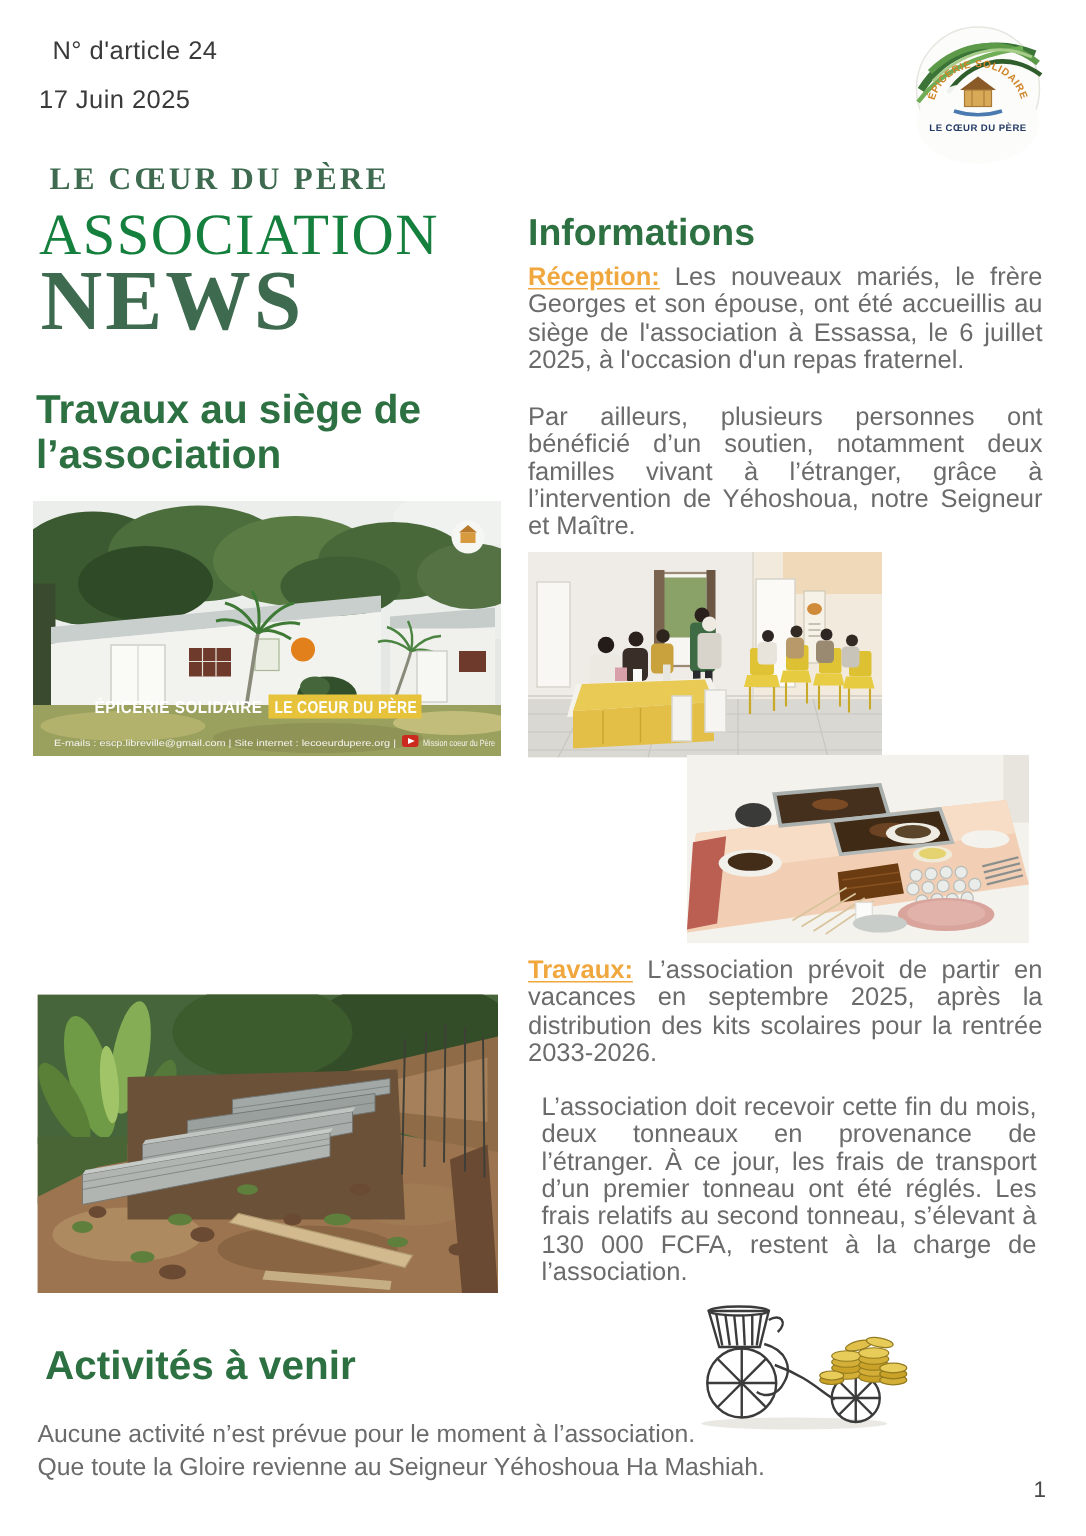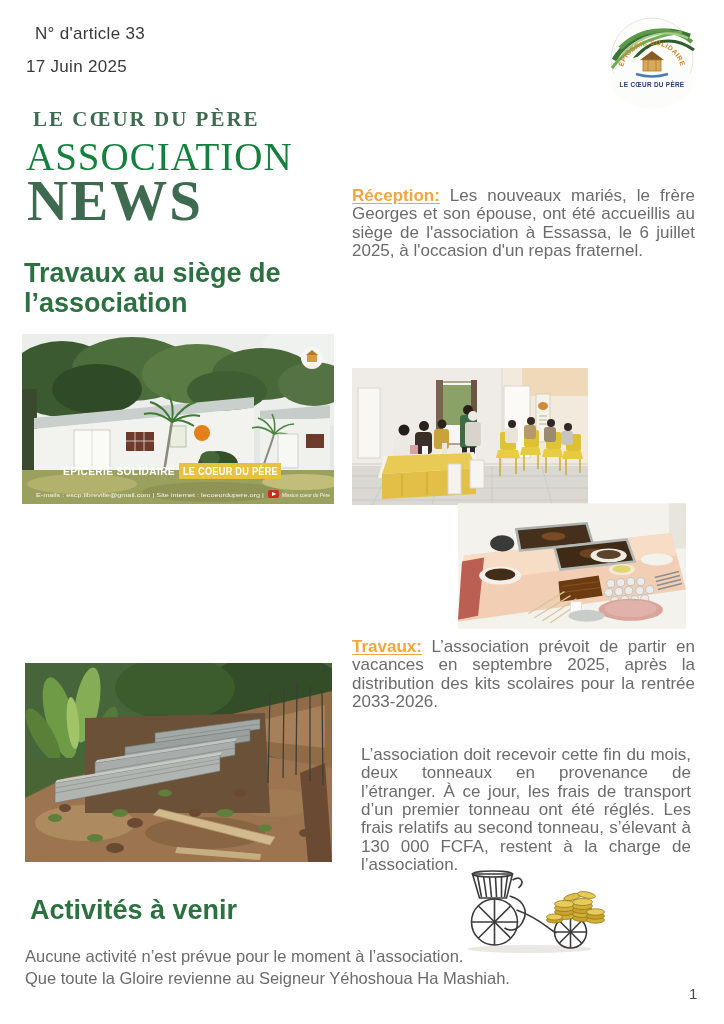--- a/index.html
+++ b/index.html
@@ -37,21 +37,21 @@
   .footer-txt{font-size:16.5px;color:#6b6b6b;line-height:1.32;text-align:left;}
   .page-num{font-size:15px;color:#4a4a4a;}
   .photo{display:block;}
   svg text{font-family:"Liberation Sans",sans-serif;}
 </style>
 </head>
 <body>
 
 <div id="page">
 
-  <div class="abs meta-text" style="left:35px;top:24px;">N° d'article 33</div>
+  <div class="abs meta-text" style="left:35px;top:24px;">N° d'article 24</div>
   <div class="abs meta-text" style="left:26px;top:57px;">17 Juin 2025</div>
 
   <div class="abs" style="left:598px;top:10px;width:108px;height:100px;">
     <svg viewBox="0 0 100 100" width="108" height="100">
       <defs>
           <path id="logoArc" d="M21,57 A30,30 0 0 1 79,57" fill="none"></path>
         </defs>
       <circle cx="50" cy="49" r="41" fill="#fcfcfa" stroke="#e6e6e0" stroke-width="1"></circle>
       <path d="M12,50 C28,24 58,14 88,26" stroke="#3c7437" stroke-width="5" fill="none"></path>
       <path d="M18,38 C38,18 68,14 90,32" stroke="#5c9a4a" stroke-width="4" fill="none"></path>
@@ -206,24 +206,26 @@
     </svg>
   </div>
 
   <div class="abs h-green" style="left:30px;top:895px;">Activités à venir</div>
   <div class="abs footer-txt" style="left:25px;top:946px;width:580px;">
     <div>Aucune activité n’est prévue pour le moment à l’association.</div>
     <div>Que toute la Gloire revienne au Seigneur Yéhoshoua Ha Mashiah.</div>
   </div>
   <div class="abs page-num" style="left:689px;top:985px;">1</div>
 
-
-  <div class="abs body-txt" style="left:352px;top:187px;width:343px;">
+  <div class="abs h-green-sm" style="left:352px;top:141px;">Informations</div>
+
+  <div class="abs body-txt" style="left:352px;top:176px;width:343px;">
     <span class="label-orange">Réception:</span><span> Les nouveaux mariés, le frère Georges et son épouse, ont été accueillis au siège de l'association à Essassa, le 6 juillet 2025, à l'occasion d'un repas fraternel.</span>
   </div>
+  <div class="abs body-txt" style="left:352px;top:269px;width:343px;">Par ailleurs, plusieurs personnes ont bénéficié d’un soutien, notamment deux familles vivant à l’étranger, grâce à l’intervention de Yéhoshoua, notre Seigneur et Maître.</div>
 
   <div class="abs photo" style="left:352px;top:368px;width:236px;height:137px;">
     <svg viewBox="0 0 236 137" width="236" height="137">
       <rect width="236" height="137" fill="#efece7"></rect>
       <polygon points="150,0 236,0 236,98 150,98" fill="#f2ebdd"></polygon>
       <rect x="170" y="0" width="66" height="28" fill="#efd9b8"></rect>
       <line x1="150" y1="0" x2="150" y2="98" stroke="#ddd8cc" stroke-width="1"></line>
       <rect x="0" y="98" width="236" height="39" fill="#dad8d2"></rect>
       <line x1="0" y1="96" x2="236" y2="96" stroke="#cfccc4" stroke-width="1"></line>
       <g stroke="#c8c6c0" stroke-width="0.8">
@@ -365,21 +367,21 @@
       </g>
       <rect x="112" y="98" width="11" height="14" fill="#fbfbf9" stroke="#ddddd8" stroke-width="0.8"></rect>
       <ellipse cx="128" cy="112" rx="18" ry="6" fill="#c9cdc9"></ellipse>
     </svg>
   </div>
 
   <div class="abs body-txt" style="left:352px;top:638px;width:343px;">
     <span class="label-orange">Travaux:</span><span> L’association prévoit de partir en vacances en septembre 2025, après la distribution des kits scolaires pour la rentrée 2033-2026.</span>
   </div>
 
-  <div class="abs body-txt" style="left:361px;top:729px;width:330px;margin-top:17px;">L’association doit recevoir cette fin du mois, deux tonneaux en provenance de l’étranger. À ce jour, les frais de transport d’un premier tonneau ont été réglés. Les frais relatifs au second tonneau, s’élevant à 130 000 FCFA, restent à la charge de l’association.</div>
+  <div class="abs body-txt" style="left:361px;top:729px;width:330px;">L’association doit recevoir cette fin du mois, deux tonneaux en provenance de l’étranger. À ce jour, les frais de transport d’un premier tonneau ont été réglés. Les frais relatifs au second tonneau, s’élevant à 130 000 FCFA, restent à la charge de l’association.</div>
 
   <div class="abs" style="left:453px;top:860px;width:158px;height:95px;">
     <svg viewBox="0 0 155 95" width="158" height="95">
       <ellipse cx="75" cy="89" rx="62" ry="4" fill="#eae8e3"></ellipse>
       <g stroke="#3b3b3b" stroke-width="1.6" fill="none">
         <circle cx="40" cy="62" r="23"></circle>
         <line x1="40" y1="39" x2="40" y2="85"></line>
           <line x1="17" y1="62" x2="63" y2="62"></line>
         <line x1="24" y1="46" x2="56" y2="78"></line>
           <line x1="56" y1="46" x2="24" y2="78"></line>

